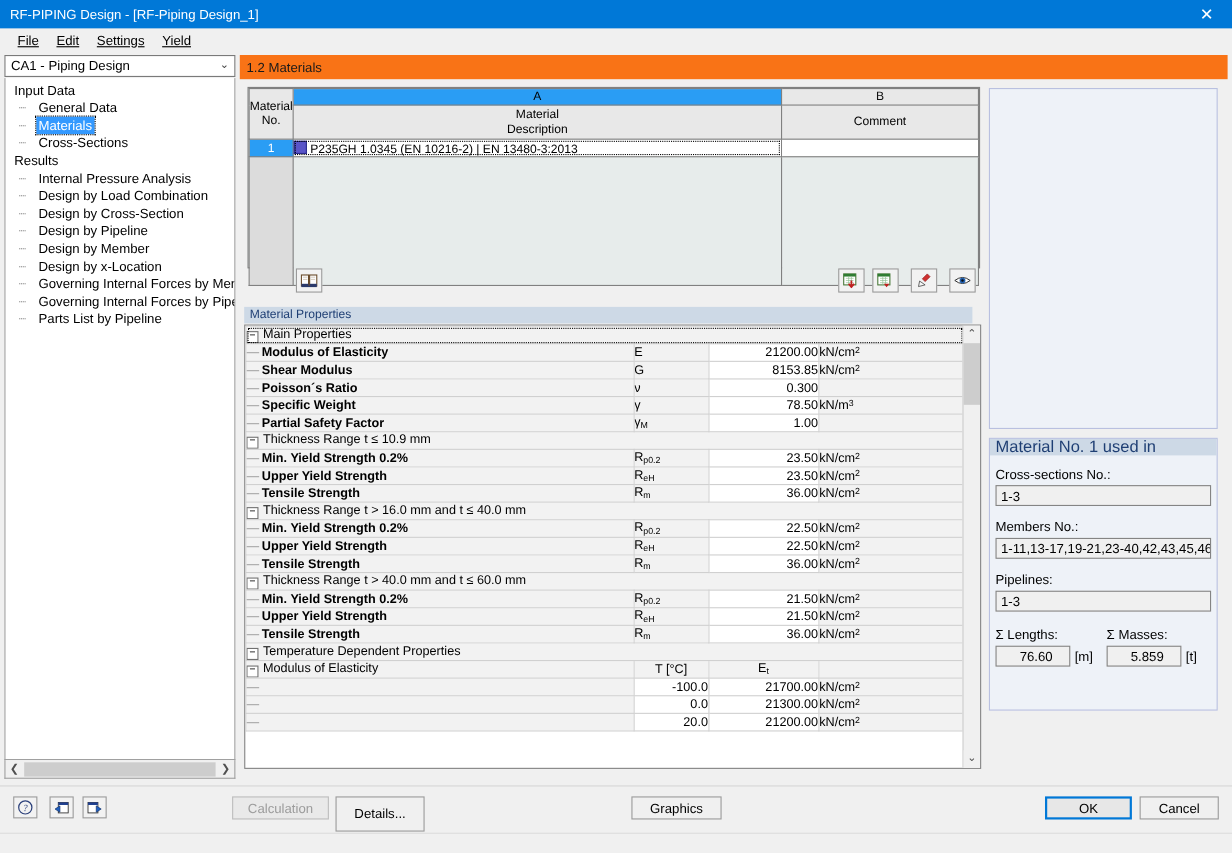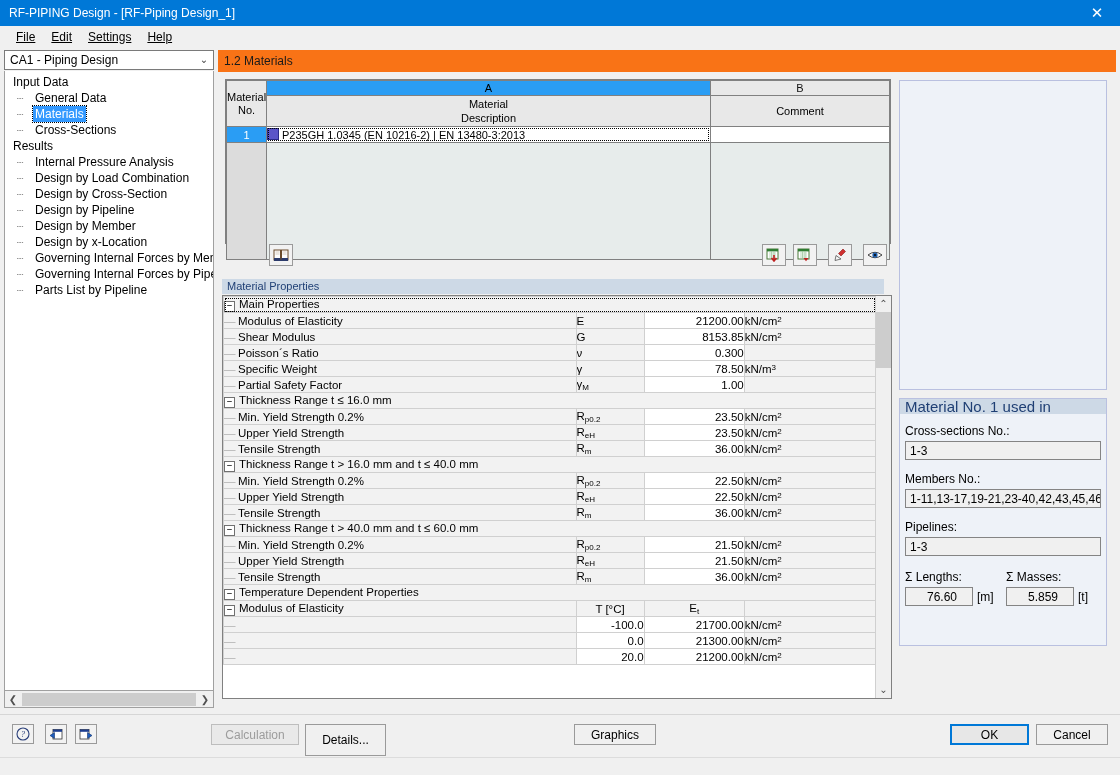--- a/index.html
+++ b/index.html
@@ -88,21 +88,21 @@
   }
 
   
   .mpcaption{
     position:absolute;left:222px;top:279px;width:662px;height:15px;
     background:#cdd9e6;color:#1f3f74;font-size:11px;padding-left:5px;box-sizing:border-box;line-height:15px;
   }
   .mpbox{position:absolute;left:222px;top:295px;width:670px;height:404px;border:1px solid #808080;box-sizing:border-box;background:#fff;overflow:hidden;}
   .proptable{border-collapse:collapse;table-layout:fixed;width:653px;font-size:11.5px;}
   .proptable td{border:1px solid #d0d0d0;height:15px;padding:0;overflow:hidden;white-space:nowrap;}
-  .p-name{padding-left:4px;background:#f2f2f2;}
+  .p-name{padding-left:4px;background:#f2f2f2;font-weight:bold;}
   .p-sym{padding-left:4px;background:#f2f2f2;text-align:left;}
   .p-val{padding-right:4px;background:#fff;text-align:right;}
   .p-unit{padding-left:4px;background:#f2f2f2;}
   .p-group{background:#f2f2f2;padding-left:4px;}
   .p-group.focusrow{outline:1px dotted #000;outline-offset:-2px;}
   .p-hdrcell{background:#f2f2f2;text-align:center;}
   .expander{
     display:inline-block;width:9px;height:9px;border:1px solid #707070;background:#fff;
     line-height:7px;text-align:center;font-size:9px;margin-right:4px;vertical-align:0px;
     font-family:"DejaVu Sans Mono",monospace;color:#000;
@@ -162,21 +162,21 @@
 
   <div class="titlebar">
     <div class="title">RF-PIPING Design - [RF-Piping Design_1]</div>
     <div class="closebtn">✕</div>
   </div>
 
   <div class="menubar">
     <div class="mi"><u>File</u></div>
     <div class="mi"><u>Edit</u></div>
     <div class="mi"><u>Settings</u></div>
-    <div class="mi"><u>Help</u></div>
+    <div class="mi"><u>Yield</u></div>
   </div>
 
   <div class="leftpanel">
     <div class="combo">
       <div class="ctext">CA1 - Piping Design</div>
       <div class="carrow">⌄</div>
     </div>
 
     <div class="tree">
 
@@ -362,21 +362,21 @@
       </tr>
       <tr>
         <td class="p-name ind2"><span class="leafdash">—</span><span>Partial Safety Factor</span></td>
         <td class="p-sym"><span>γ</span><sub>M</sub></td>
         <td class="p-val">1.00</td>
         <td class="p-unit"><span></span></td>
       </tr>
 
       <tr>
         <td class="p-group ind2" colspan="4">
-          <span class="expander">−</span><span>Thickness Range t ≤ 16.0 mm</span>
+          <span class="expander">−</span><span>Thickness Range t ≤ 10.9 mm</span>
         </td>
       </tr>
       <tr>
         <td class="p-name ind3"><span class="leafdash">—</span><span>Min. Yield Strength 0.2%</span></td>
         <td class="p-sym"><span>R</span><sub>p0.2</sub></td>
         <td class="p-val">23.50</td>
         <td class="p-unit"><span>kN/cm</span><sup>2</sup></td>
       </tr>
       <tr>
         <td class="p-name ind3"><span class="leafdash">—</span><span>Upper Yield Strength</span></td>

